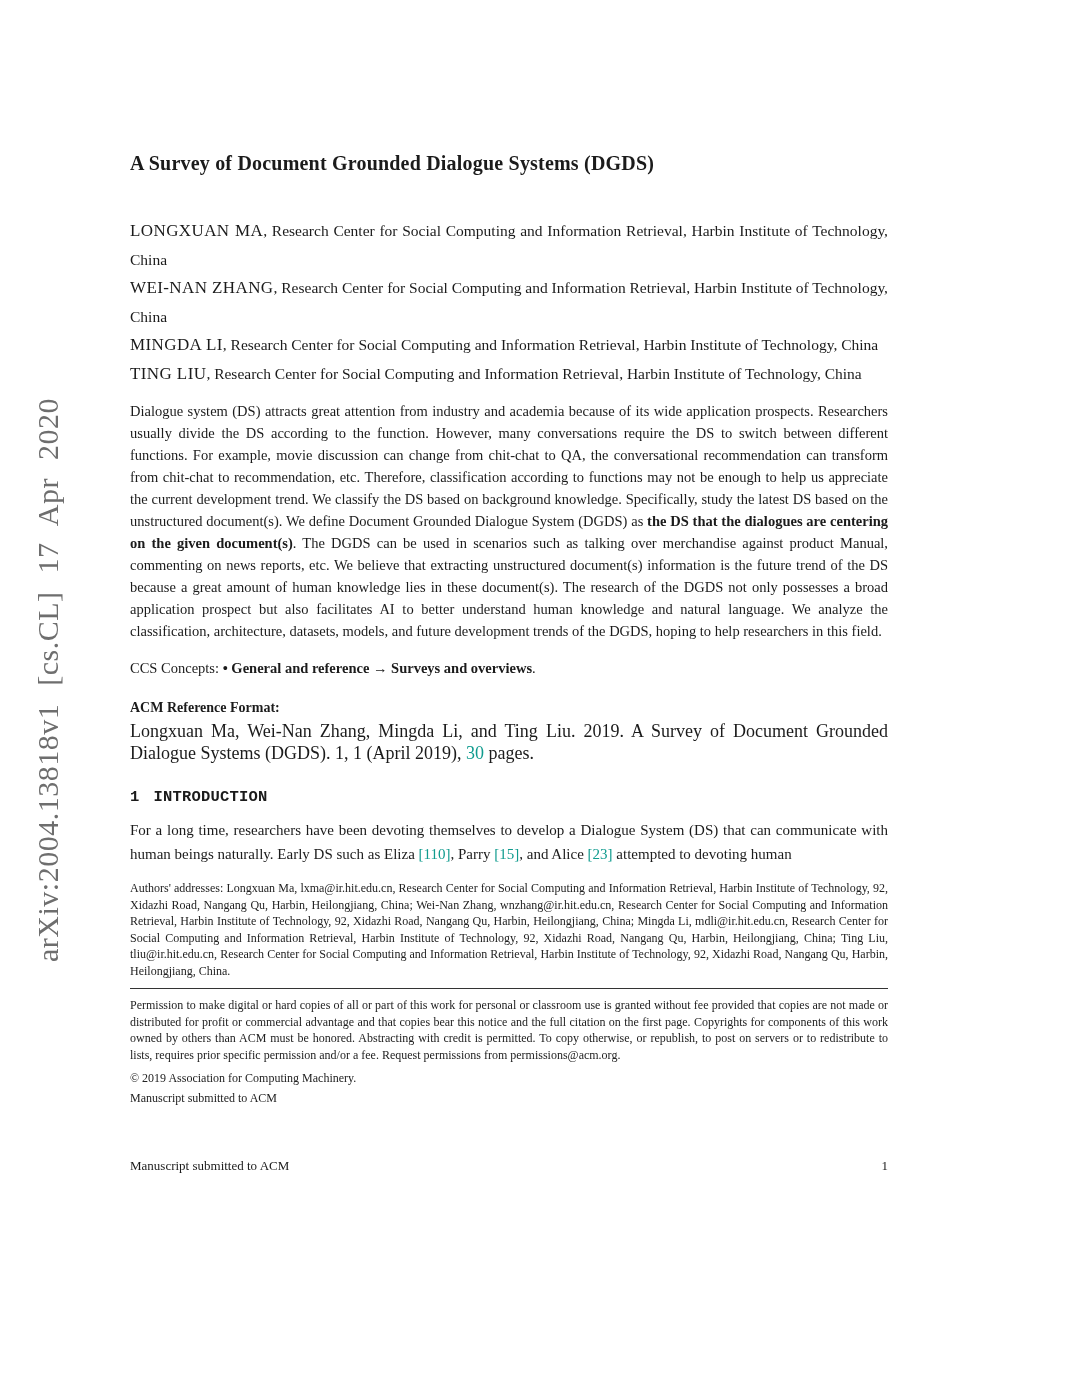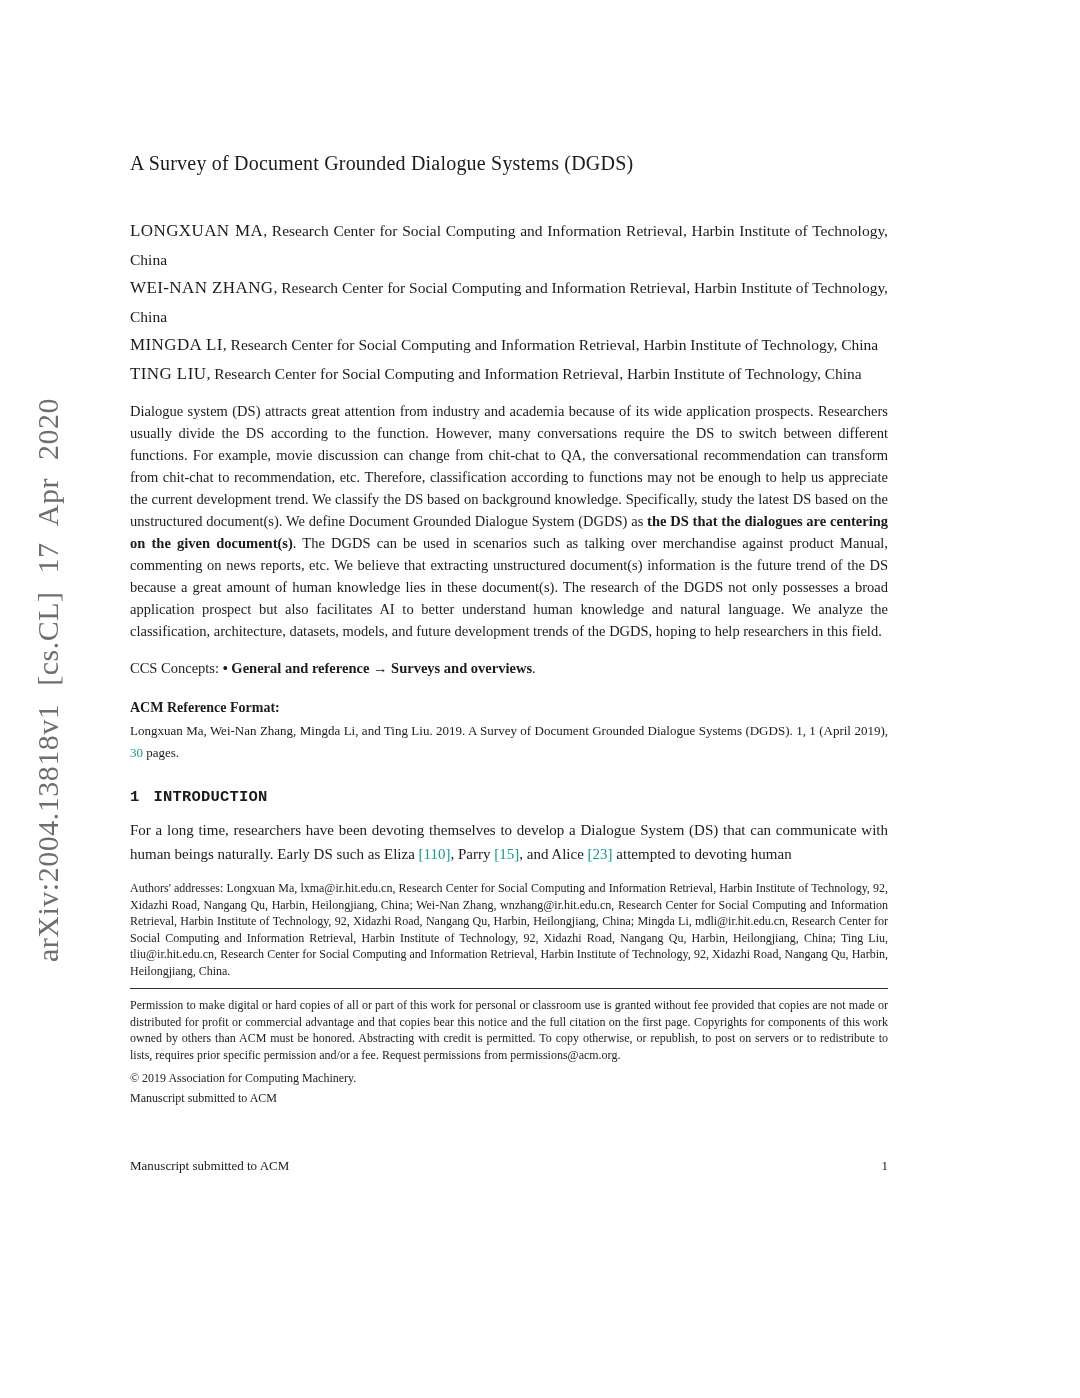--- a/index.html
+++ b/index.html
@@ -26,21 +26,21 @@
   }
 
   .content {
     position: absolute;
     left: 130px; top: 152px;
     width: 758px;
   }
 
   .title {
     font-size: 20px;
-    font-weight: normal;
+    font-weight: bold;
     margin: 0 0 42px 0;
     letter-spacing: 0.2px;
   }
 
   .authors { margin: 0 0 10px 0; }
   .author-line {
     font-size: 15.5px;
     line-height: 28.5px;
     text-align: justify;
   }
@@ -61,21 +61,21 @@
   }
   .bold { font-weight: bold; }
 
   .acm-ref-heading {
     margin-top: 21px;
     font-size: 14px;
     font-weight: bold;
   }
   .acm-ref-text {
     margin-top: 4px;
-    font-size: 13px;
+    font-size: 18px;
     line-height: 22px;
     text-align: justify;
   }
 
   .section-heading {
     margin-top: 24px;
     font-family: Liberation Mono, monospace;
     font-weight: bold;
     font-size: 15.5px;
     letter-spacing: 0.2px;

